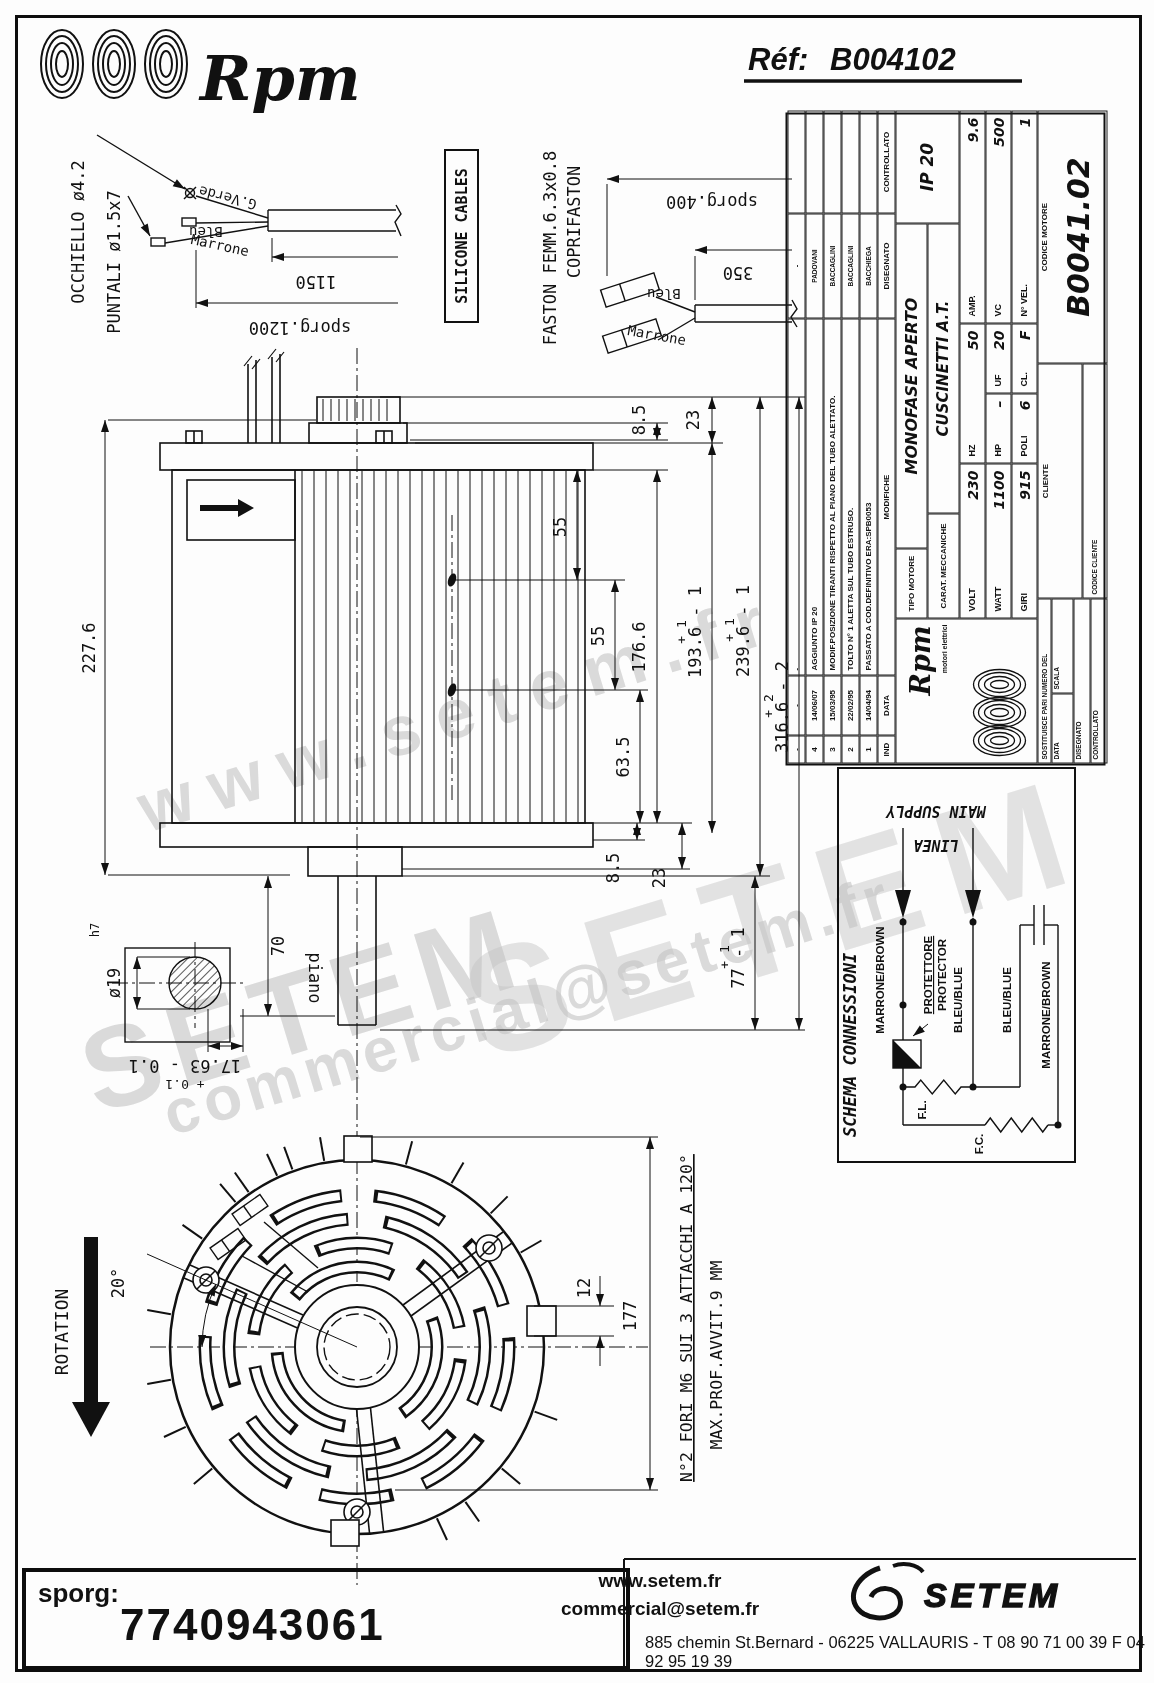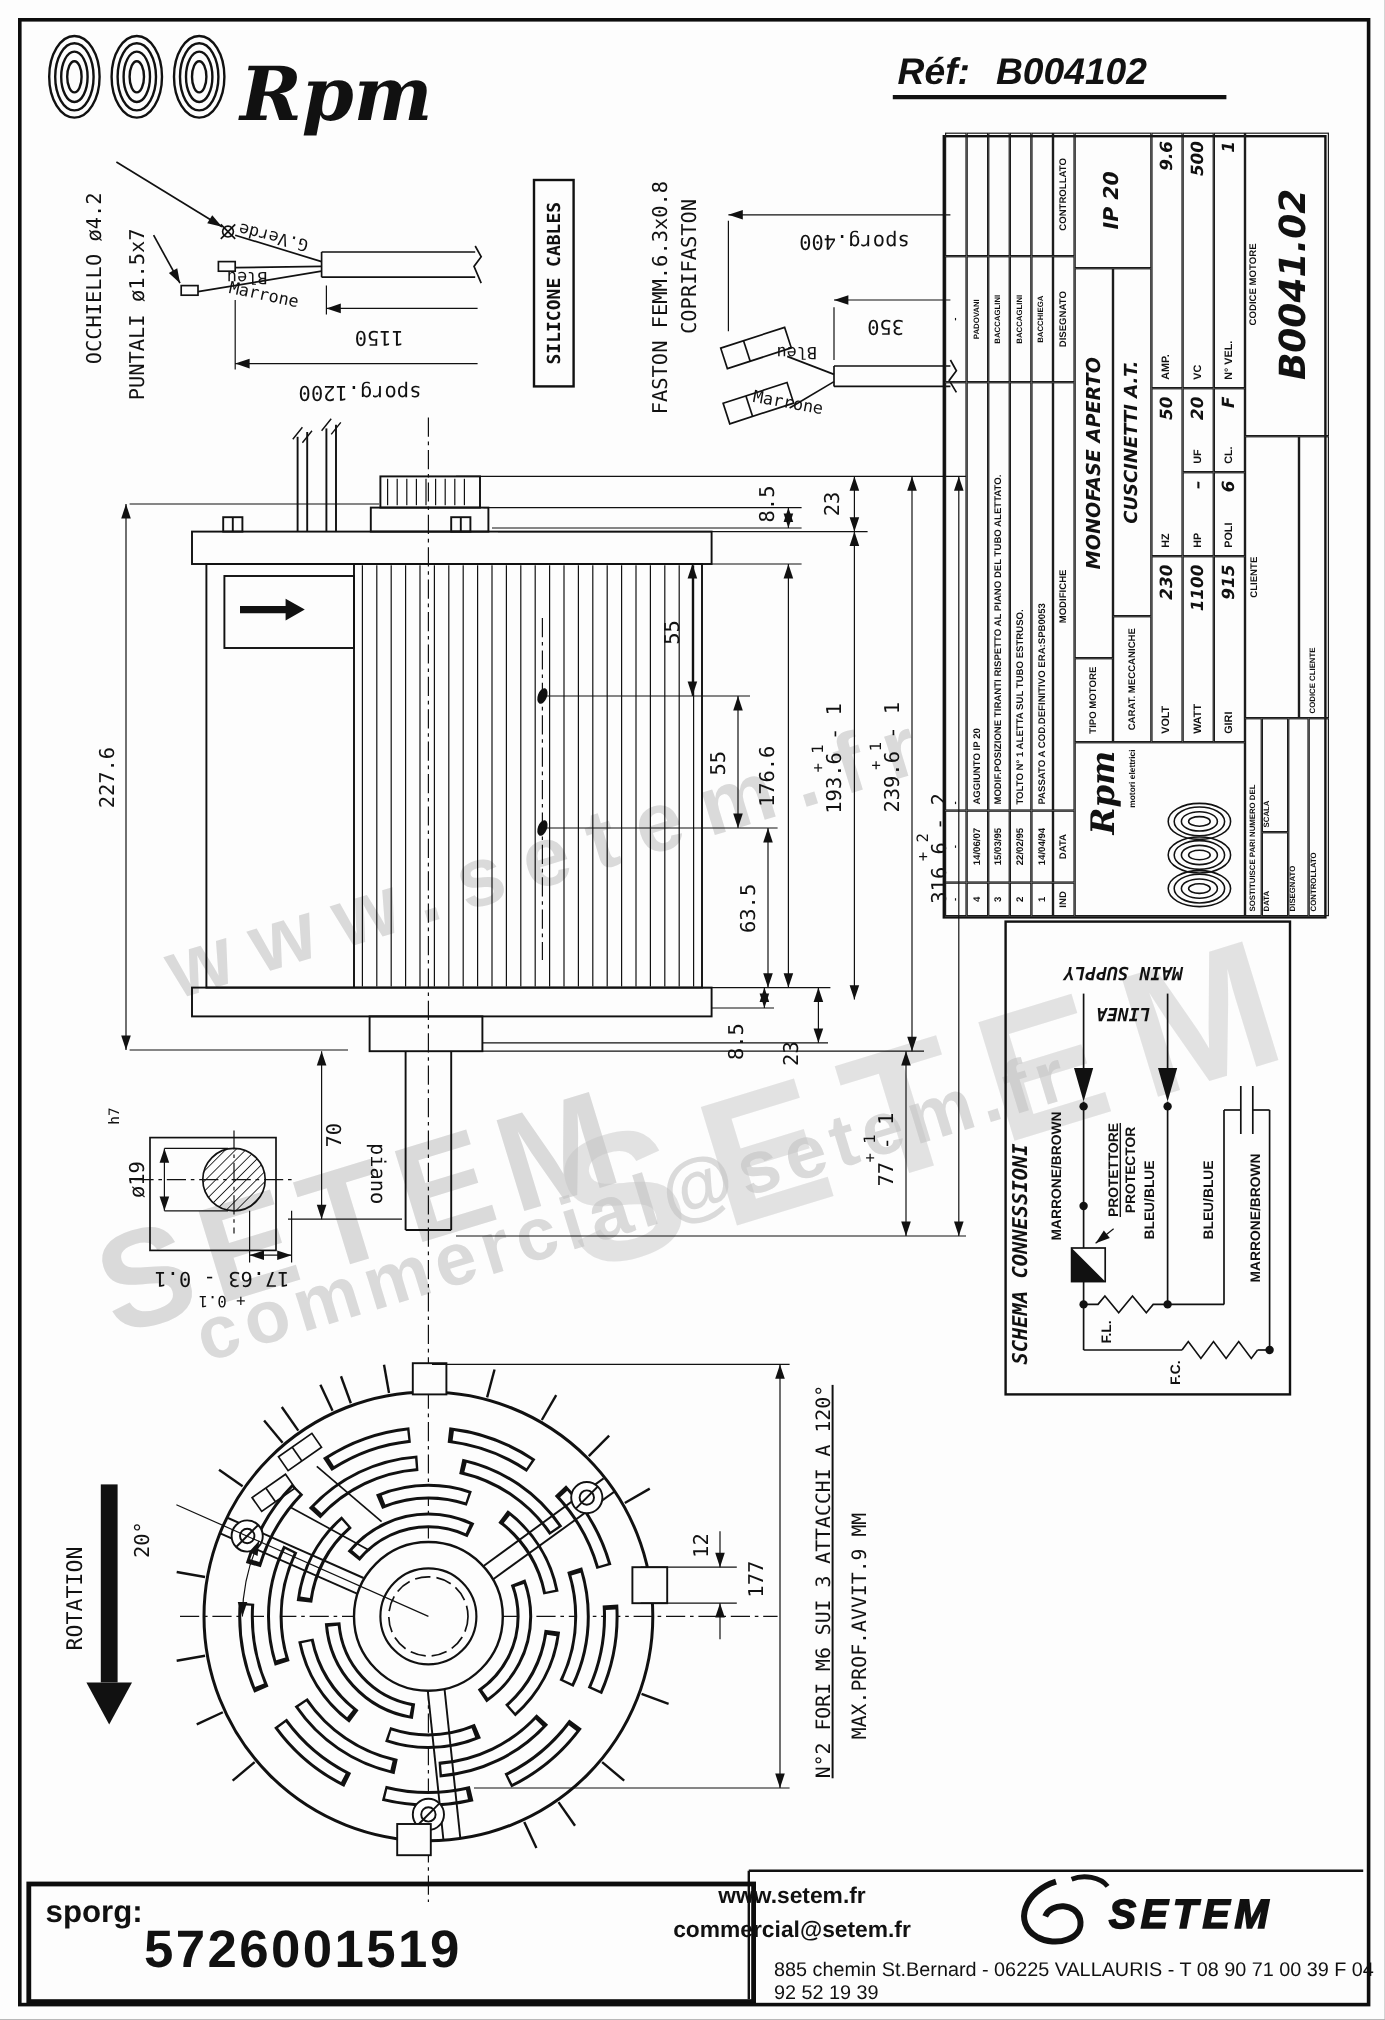--- a/index.html
+++ b/index.html
@@ -585,19 +585,19 @@
     <div class="tbc sm t" style="left:165px;top:250px;width:235px;height:45px;padding-top:3px">CLIENTE</div>
     <div class="tbc xs l" style="left:165px;top:295px;width:235px;height:25px;padding-left:3px">CODICE CLIENTE</div>
     <div class="tbc" style="left:400px;top:250px;width:253px;height:70px">
       <div style="position:absolute;top:2px;left:0;width:100%;text-align:center" class="sm">CODICE MOTORE</div>
       <div class="it" style="font-size:30px;margin-top:12px">B0041.02</div>
     </div>
   </div>
 
   <div class="ft codebox"></div>
   <div class="ft codelbl">sporg:</div>
-  <div class="ft codeval">5726001519</div>
+  <div class="ft codeval">7740943061</div>
   <div class="ft web">www.setem.fr</div>
   <div class="ft mail">commercial@setem.fr</div>
-  <div class="ft addr">885 chemin St.Bernard  -  06225 VALLAURIS  -  T 08 90 71 00 39   F 04 92 52 19 39</div>
+  <div class="ft addr">885 chemin St.Bernard  -  06225 VALLAURIS  -  T 08 90 71 00 39   F 04 92 95 19 39</div>
 
   <div class="border"></div>
 </div>
 
 </body></html>

